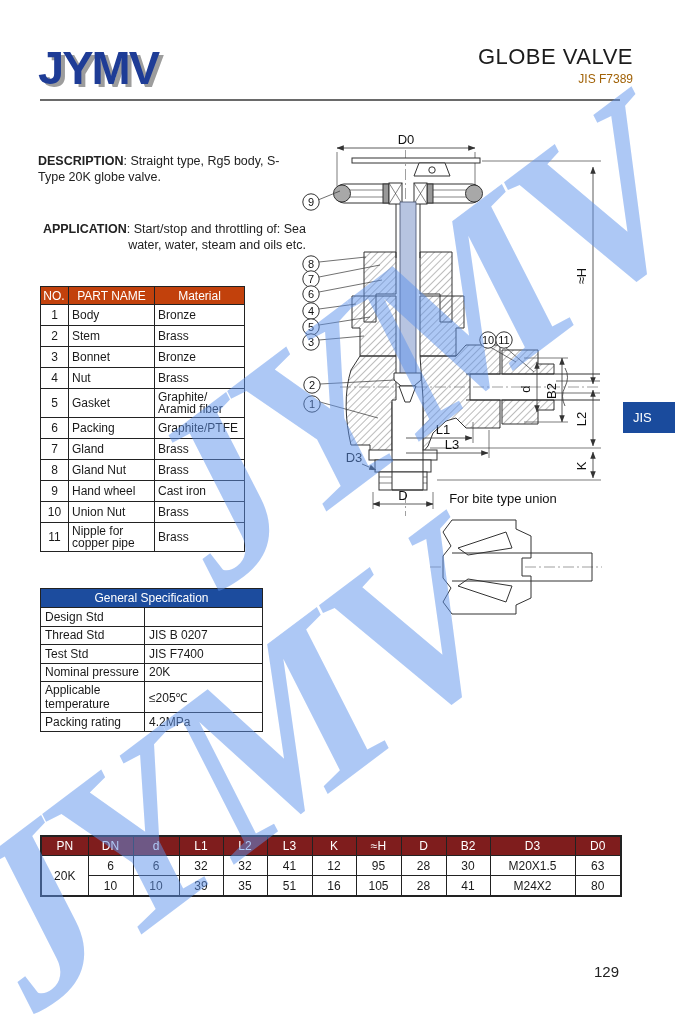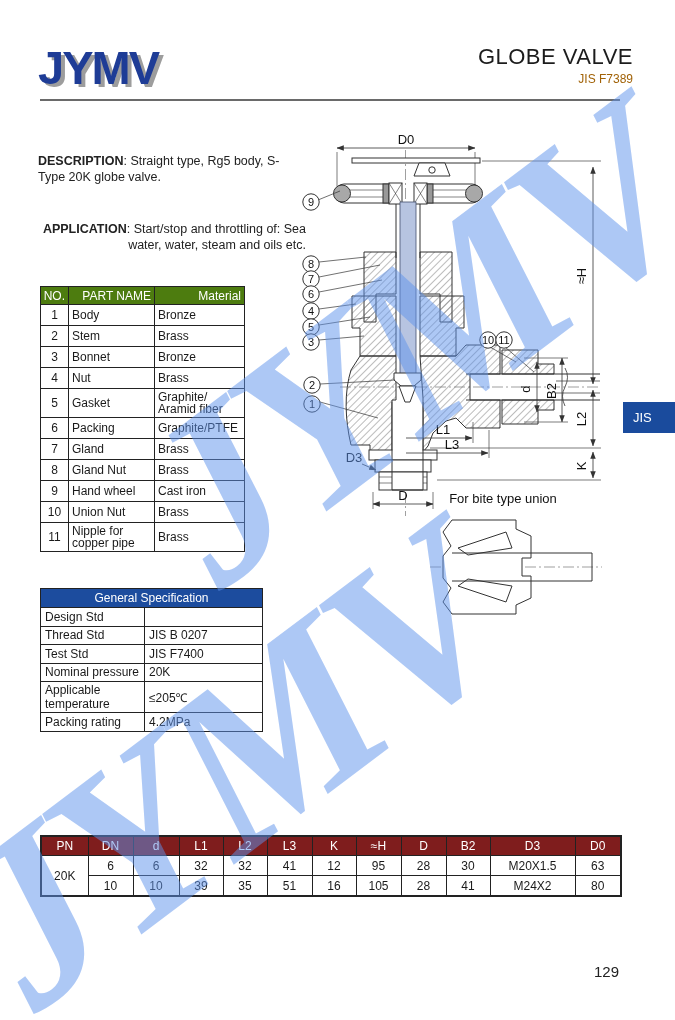--- a/index.html
+++ b/index.html
@@ -18,21 +18,21 @@
   
   .para{left:38px;width:268px;font-size:12.5px;line-height:1.28;color:#222;margin-top:12px;}
   #description{top:141px;}
   #application{top:209px;text-align:right;}
   .para b{color:#222;}
   
   table{border-collapse:collapse;table-layout:fixed;}
   td,th{border:1px solid #222;font-size:12px;overflow:hidden;}
   
   #parts-table{left:40px;top:286px;width:204px;}
-  #parts-table th{background:#4d7c0f;color:#fff;font-weight:normal;text-align:right;
+  #parts-table th{background:#c2410c;color:#fff;font-weight:normal;text-align:center;
                   padding:1px 3px;height:15px;}
   #parts-table th:first-child{padding-left:2px;}
   #parts-table td{padding:1.5px 3px;height:17px;overflow-wrap:break-word;line-height:1.05;}
   #parts-table td.c0{text-align:center;padding:1.5px 1px;}
   
   #spec-table{left:40px;top:588px;width:204px;}
   #spec-table caption{background:#1c4c9e;color:#fff;font-size:12px;height:18px;
                       line-height:18px;border:1px solid #222;border-bottom:none;caption-side:top;}
   #spec-table td{padding:1px 4px;height:15.5px;}
   

